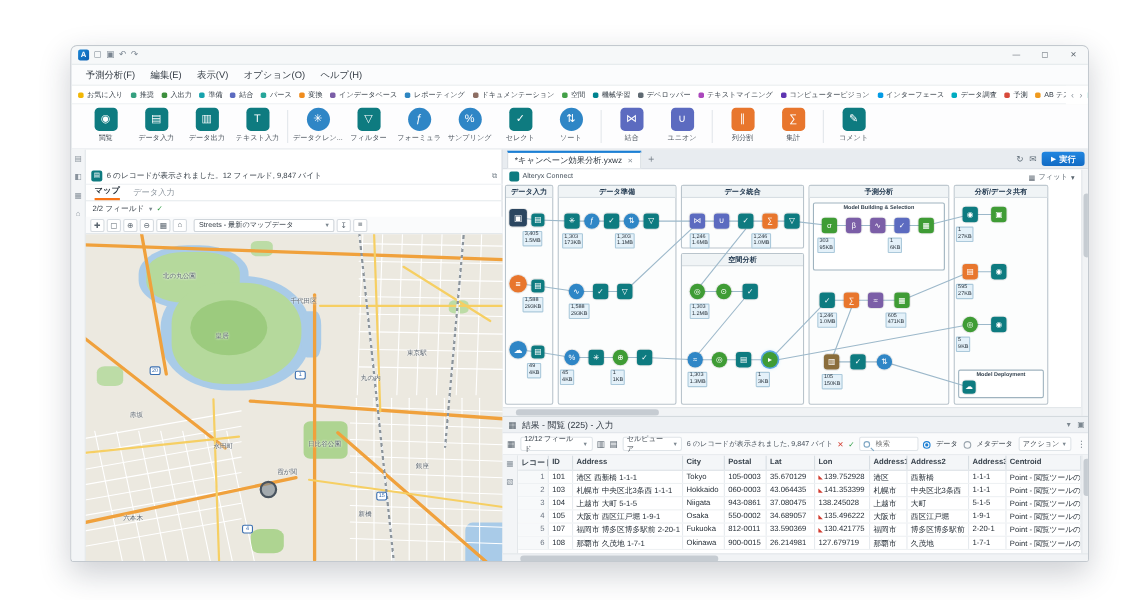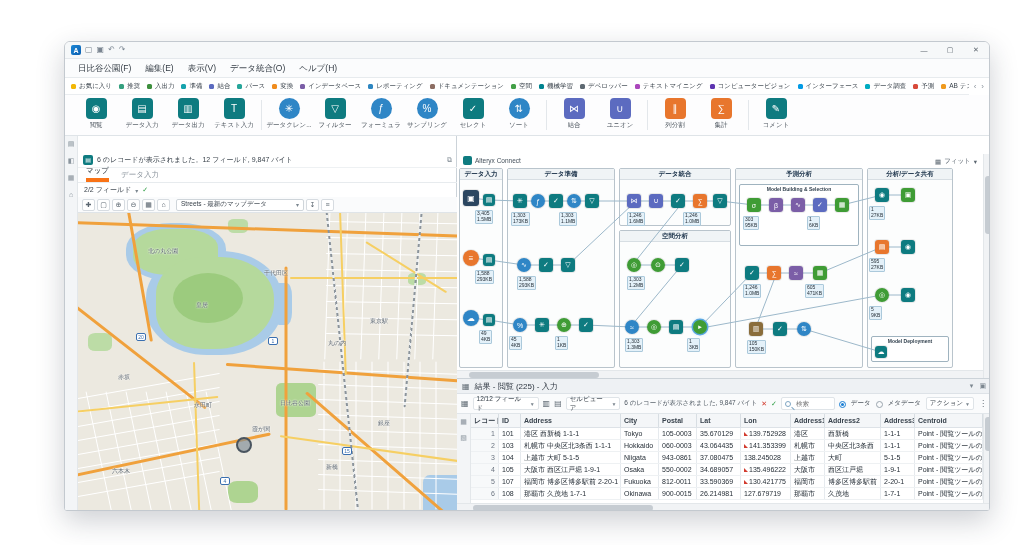--- a/index.html
+++ b/index.html
@@ -42,21 +42,21 @@
   .lp-strip span{font-size:7px;color:#8a949d;}
   .lp-head{position:absolute;left:13px;top:0;width:379px;height:16px;background:#eef1f4;border-bottom:1px solid #dde2e7;display:flex;align-items:center;padding:0 5px;}
   .lp-head .t{font-size:8px;color:#2e3741;}
   .lp-head .ics{margin-left:auto;display:flex;gap:6px;font-size:7px;color:#7c8790;}
   .lp-info{position:absolute;left:13px;top:16px;width:379px;height:16px;display:flex;align-items:center;gap:4px;padding:0 5px;border-bottom:1px solid #eef1f3;}
   .chip{width:10px;height:10px;border-radius:2px;background:#0e7b80;color:#fff;font-size:6px;display:flex;align-items:center;justify-content:center;}
   .lp-info .t{font-size:7px;color:#39424b;white-space:nowrap;overflow:hidden;}
   .lp-info .r{margin-left:auto;font-size:7px;color:#7c8790;}
   .lp-tabs{position:absolute;left:13px;top:32px;width:379px;height:15px;display:flex;align-items:flex-end;gap:12px;padding:0 8px;border-bottom:1px solid #e7ebee;}
   .lp-tab{font-size:7.5px;color:#8a939c;padding-bottom:2px;}
-  .lp-tab.active{color:#1f2a34;border-bottom:4px solid #f97316;font-weight:normal;text-align:center;}
+  .lp-tab.active{color:#1f2a34;border-bottom:2px solid #f97316;font-weight:bold;text-align:center;}
   .lp-fields{position:absolute;left:13px;top:47px;width:379px;height:14px;display:flex;align-items:center;gap:4px;padding:0 6px;}
   .lp-fields .t{font-size:7px;color:#39424b;}
   .lp-fields .caret{font-size:6px;color:#7c8790;}
   .lp-fields .ok{font-size:7px;color:#2f9e44;}
   .map-toolbar{position:absolute;left:13px;top:61px;width:379px;height:16px;display:flex;align-items:center;gap:2px;padding:0 4px;border-bottom:1px solid #dfe4e8;background:#fafbfc;}
   .mt-btn{width:13px;height:12px;border:1px solid #d7dce1;border-radius:2px;background:#fff;display:flex;align-items:center;justify-content:center;font-size:7px;color:#5b6670;}
   .mt-sel{height:12px;border:1px solid #cfd5da;border-radius:2px;background:#fff;display:flex;align-items:center;gap:3px;font-size:6.5px;color:#39424b;padding:0 4px;margin-left:4px;width:128px;}
   .mt-sel .caret{margin-left:auto;font-size:6px;color:#7c8790;}
   
   .map{position:absolute;left:13px;top:77px;width:379px;height:299px;background:#ece9e0;overflow:hidden;}
@@ -140,24 +140,24 @@
       </div>
     <div class="tb-ctrls">
       <span class="tb-ctrl">—</span>
       <span class="tb-ctrl">▢</span>
       <span class="tb-ctrl">✕</span>
     </div>
   </div>
 
   <div class="menubar">
     <div id="menubar-items" style="display:flex;">
-        <span class="menu-item">日比谷公園(F)</span>
+        <span class="menu-item">予測分析(F)</span>
         <span class="menu-item">編集(E)</span>
         <span class="menu-item">表示(V)</span>
-        <span class="menu-item">データ統合(O)</span>
+        <span class="menu-item">オプション(O)</span>
         <span class="menu-item">ヘルプ(H)</span>
       </div>
   </div>
 
   <div class="catbar" id="catbar">
       <span class="cat-item">
         <span class="cat-dot" style="background: rgb(242, 183, 5);"></span>
         <span class="cat-label">お気に入り</span>
       </span>
       <span class="cat-item">
@@ -435,20 +435,35 @@
           <div class="map-label" style="left: 300px; top: 206px;">銀座</div>
           <div class="map-label" style="left: 248px; top: 250px;">新橋</div>
           <div class="map-label" style="left: 40px; top: 160px;">赤坂</div>
           <div class="map-label" style="left: 34px; top: 254px;">六本木</div>
           <div class="marker" style="left: 158px; top: 224px;"></div>
         </div>
     </div>
 
     <div class="right-area">
 
+      <div class="doc-tabs">
+        <div class="doc-tab">
+          <span class="t">*キャンペーン効果分析.yxwz</span>
+          <span class="x">✕</span>
+        </div>
+        <span class="doc-plus">＋</span>
+        <div class="dt-right">
+          <span class="dt-ic">↻</span>
+          <span class="dt-ic">✉</span>
+          <span class="run-btn">
+            <span class="tri">▶</span>
+            <span>実行</span>
+          </span>
+        </div>
+      </div>
 
       <div class="canvas" id="wf">
         <div class="connect-chip">
           <span class="sq"></span>
           <span class="t">Alteryx Connect</span>
         </div>
         <div class="fit-chip">
           <span>▦</span>
           <span>フィット</span>
           <span>▾</span>

